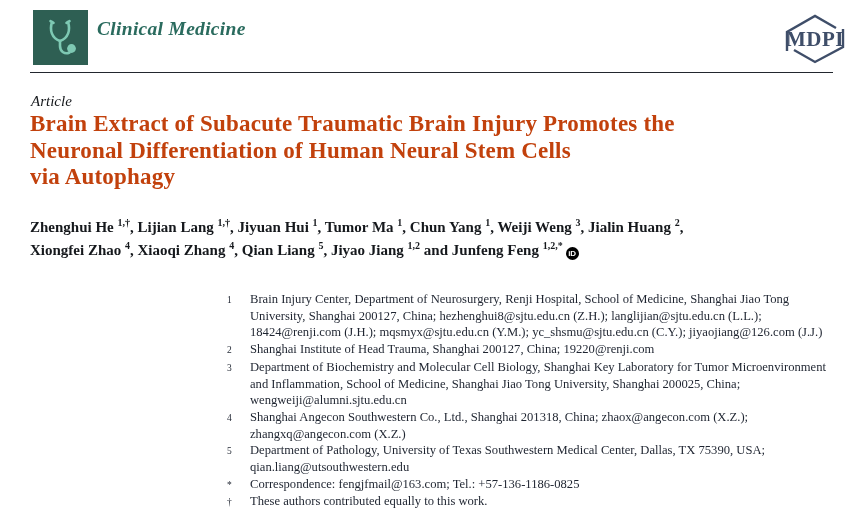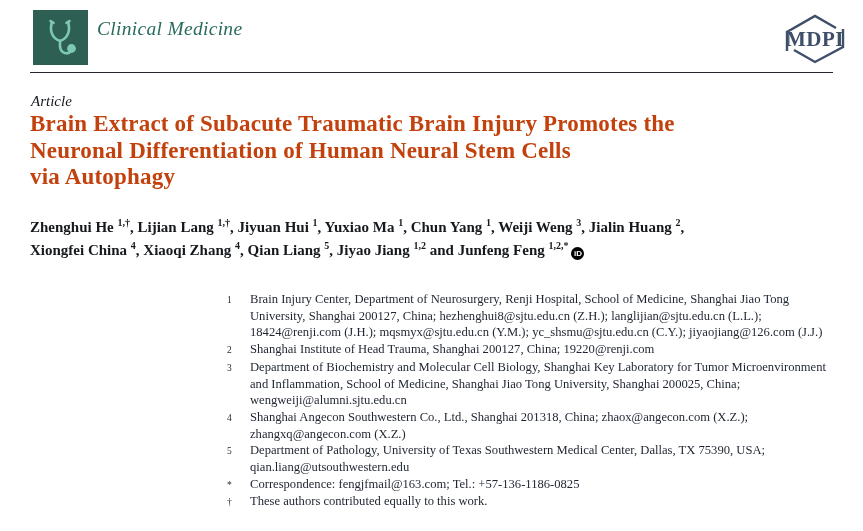--- a/index.html
+++ b/index.html
@@ -24,21 +24,21 @@
   .logo-square {
     width: 55px; height: 55px;
     background: #2e5f53;
     display: flex; align-items: center; justify-content: center;
   }
   .journal-name { margin-left: 9px; padding-top: 7px; }
   .journal-line1 {
     font-size: 14.5px; color: #27584d; letter-spacing: .2px;
   }
   .journal-line2 {
-    font-size: 19.5px; font-weight: normal; font-style: italic;
+    font-size: 19.5px; font-weight: bold; font-style: italic;
     color: #2a6b5e; letter-spacing: .3px; margin-top: 1px;
   }
   .mdpi-logo { position: absolute; top: 12px; right: 12px; }
 
   .header-rule {
     position: absolute; top: 72px; left: 30px; right: 30px;
     border-top: 1.6px solid #22272e;
   }
 
   
@@ -112,22 +112,22 @@
       <text x="36" y="34" text-anchor="middle" font-family="Liberation Serif, serif" font-weight="bold" font-size="21" fill="#3f4e69" letter-spacing="0.5">MDPI</text>
     </svg>
   </div>
 
   <div class="header-rule"></div>
 
   <div class="article-label">Article</div>
   <h1 class="paper-title">Brain Extract of Subacute Traumatic Brain Injury Promotes the<br>Neuronal Differentiation of Human Neural Stem Cells<br>via Autophagy</h1>
 
   <div class="authors">
-    <div id="authors-line1"><span>Zhenghui He</span> <sup>1,†</sup>, <span>Lijian Lang</span> <sup>1,†</sup>, <span>Jiyuan Hui</span> <sup>1</sup>, <span>Yuxiao Ma</span> <sup>1</sup>, <span>Chun Yang</span> <sup>1</sup>, <span>Weiji Weng</span> <sup>3</sup>, <span>Jialin Huang</span> <sup>2</sup>,</div>
-    <div id="authors-line2"><span>Xiongfei China</span> <sup>4</sup>, <span>Xiaoqi Zhang</span> <sup>4</sup>, <span>Qian Liang</span> <sup>5</sup>, <span>Jiyao Jiang</span> <sup>1,2</sup> and <span>Junfeng Feng</span> <sup>1,2,*</sup><span class="orcid-icon">iD</span></div>
+    <div id="authors-line1"><span>Zhenghui He</span> <sup>1,†</sup>, <span>Lijian Lang</span> <sup>1,†</sup>, <span>Jiyuan Hui</span> <sup>1</sup>, <span>Tumor Ma</span> <sup>1</sup>, <span>Chun Yang</span> <sup>1</sup>, <span>Weiji Weng</span> <sup>3</sup>, <span>Jialin Huang</span> <sup>2</sup>,</div>
+    <div id="authors-line2"><span>Xiongfei Zhao</span> <sup>4</sup>, <span>Xiaoqi Zhang</span> <sup>4</sup>, <span>Qian Liang</span> <sup>5</sup>, <span>Jiyao Jiang</span> <sup>1,2</sup> and <span>Junfeng Feng</span> <sup>1,2,*</sup><span class="orcid-icon">iD</span></div>
   </div>
 
   <div class="affiliations" id="affiliations">
       <div class="aff-row">
         <span class="aff-marker">1</span>
         <span class="aff-text">Brain Injury Center, Department of Neurosurgery, Renji Hospital, School of Medicine, Shanghai Jiao Tong University, Shanghai 200127, China; hezhenghui8@sjtu.edu.cn (Z.H.); langlijian@sjtu.edu.cn (L.L.); 18424@renji.com (J.H.); mqsmyx@sjtu.edu.cn (Y.M.); yc_shsmu@sjtu.edu.cn (C.Y.); jiyaojiang@126.com (J.J.)</span>
       </div>
       <div class="aff-row">
         <span class="aff-marker">2</span>
         <span class="aff-text">Shanghai Institute of Head Trauma, Shanghai 200127, China; 19220@renji.com</span>

